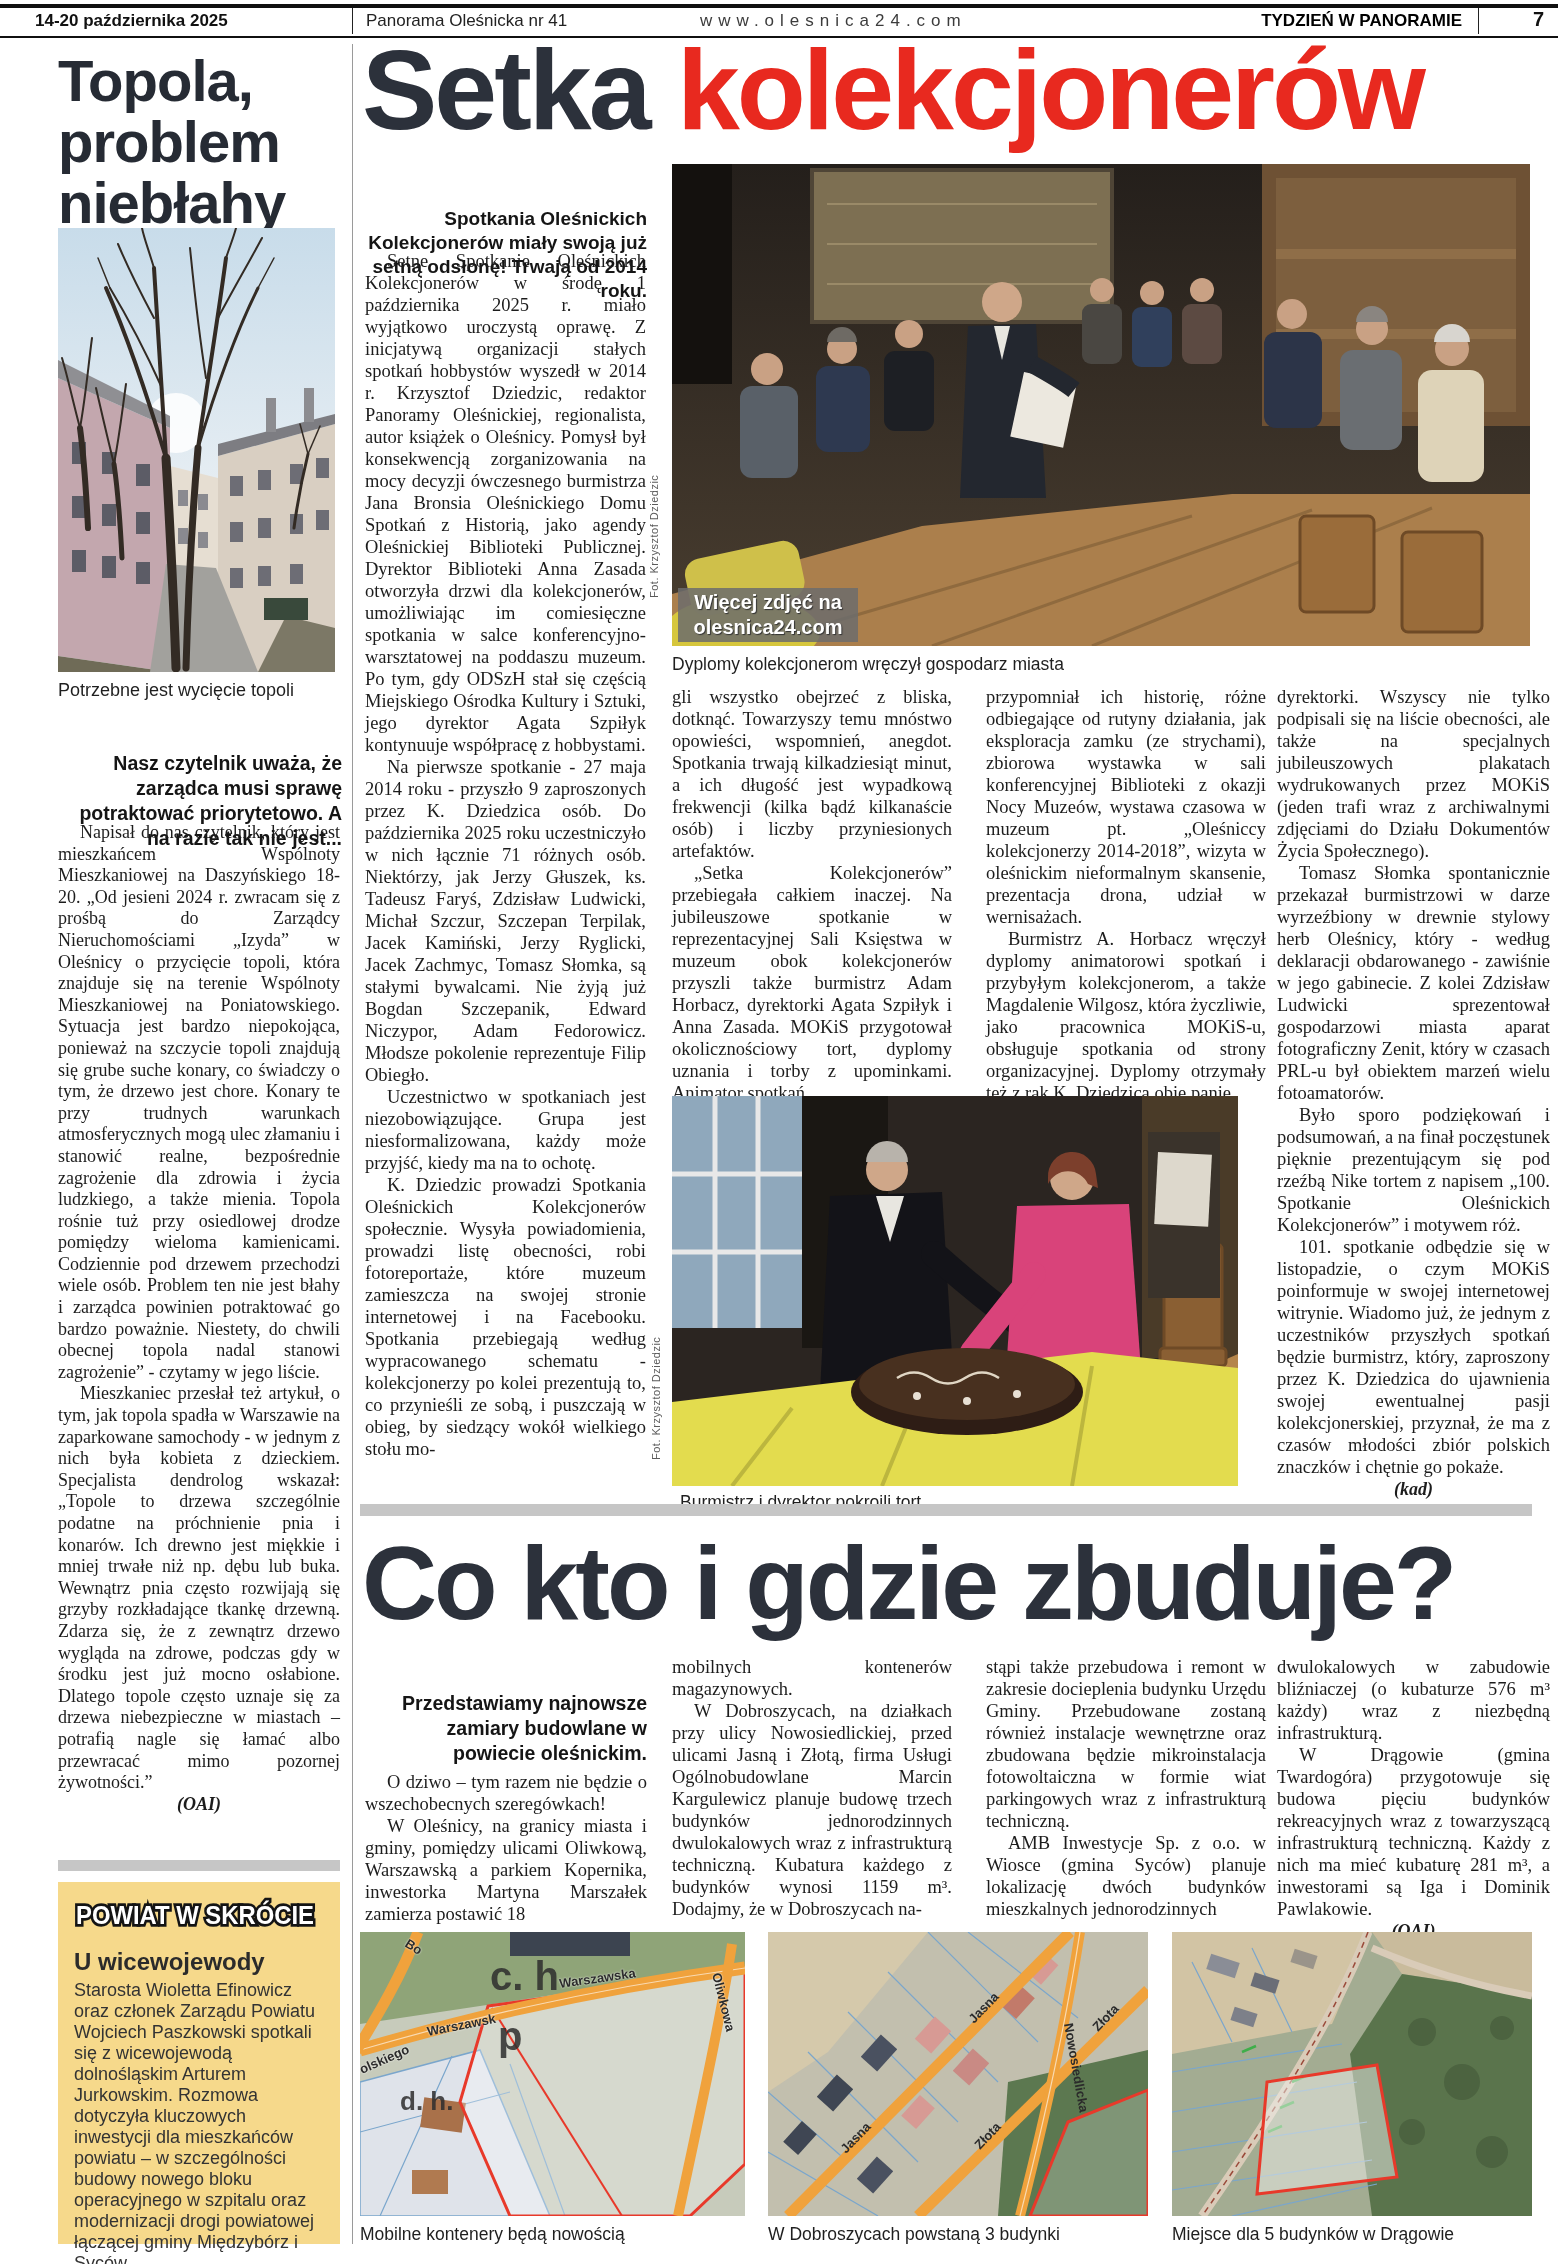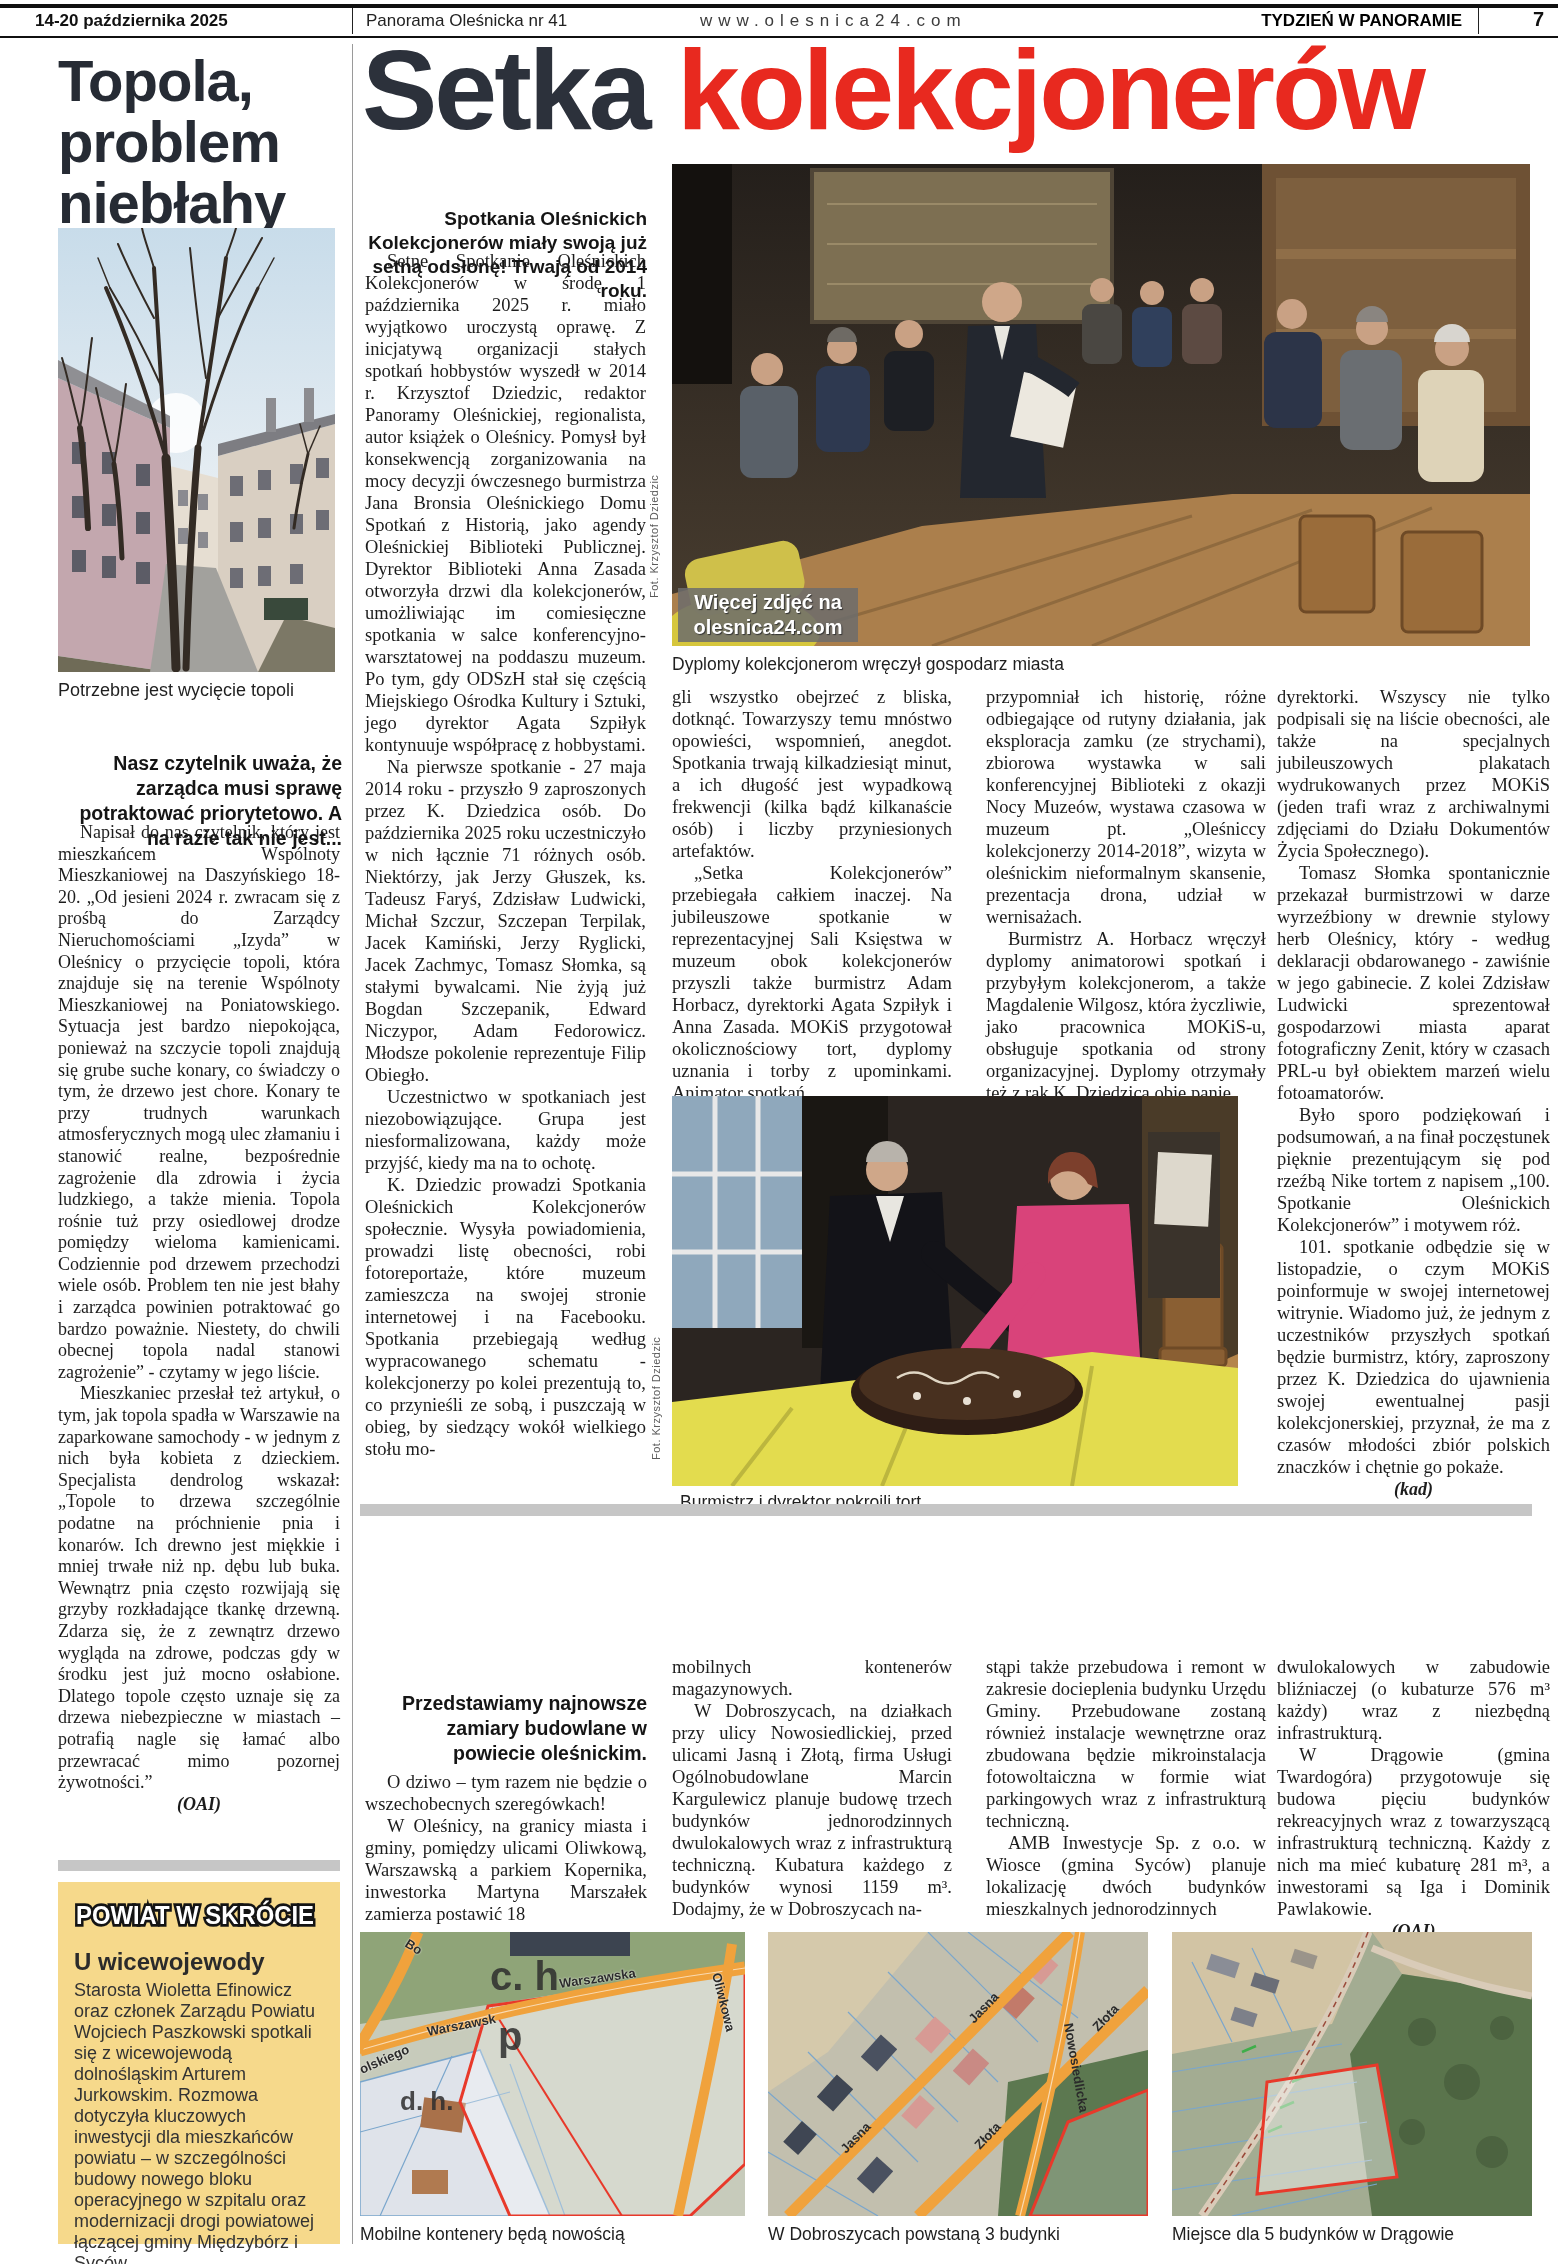--- a/index.html
+++ b/index.html
@@ -296,20 +296,21 @@
         <circle cx="245" cy="300" r="4" fill="#e8e0d4"></circle>
           <circle cx="295" cy="305" r="4" fill="#e8e0d4"></circle>
           <circle cx="345" cy="298" r="4" fill="#e8e0d4"></circle>
       </g>
     </svg>
   </div>
   <div class="abs vcredit" style="left:650px;top:1330px;height:130px;">Fot. Krzysztof Dziedzic</div>
   <div class="abs caption" style="left:680px;top:1492px;width:560px;">Burmistrz i dyrektor pokroili tort</div>
 
   <div class="abs graybar" style="left:360px;top:1504px;width:1172px;height:12px;"></div>
+  <div class="abs headline-bottom" style="left:362px;top:1524px;">Co kto i gdzie zbuduje?</div>
 
   <div class="abs" style="left:365px;top:1650px;width:282px;">
     <div class="lead" style="font-size:19.5px;line-height:25px;">Przedstawiamy najnowsze zamiary budowlane w powiecie oleśnickim.</div>
     <div class="serif" style="margin-top:5px;">
       <p class="body">O dziwo – tym razem nie będzie o wszechobecnych szeregówkach!</p>
       <p class="body">W Oleśnicy, na granicy miasta i gminy, pomiędzy ulicami Oliwkową, Warszawską a parkiem Kopernika, inwestorka Martyna Marszałek zamierza postawić 18</p>
     </div>
   </div>
   <div class="abs serif" style="left:672px;top:1656px;width:280px;">
     <p class="body noindent">mobilnych kontenerów magazynowych.</p>

